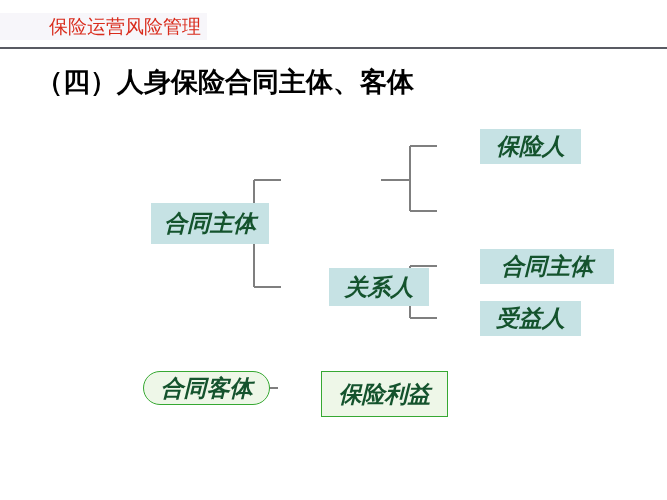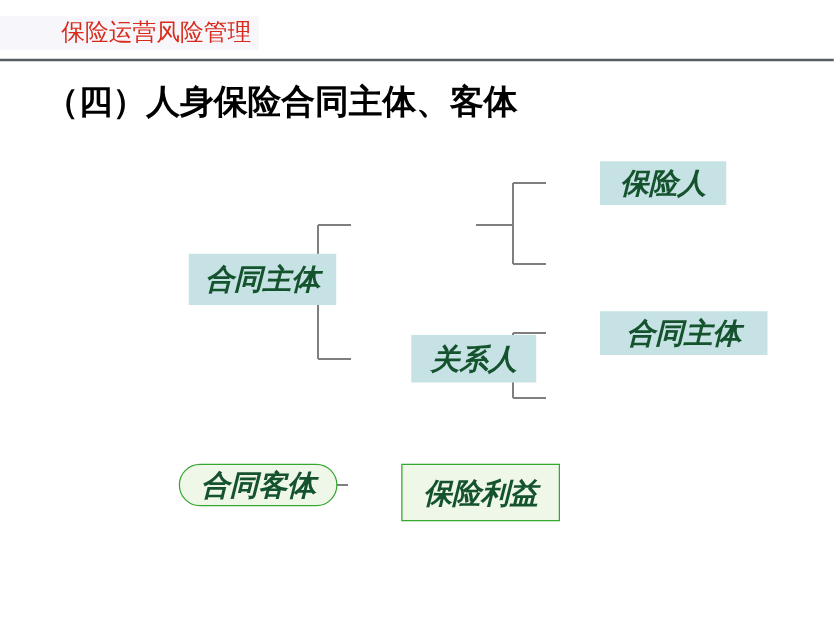--- a/index.html
+++ b/index.html
@@ -158,18 +158,19 @@
   <div class="node node-blue n-hetongzhuti">合同主体</div>
 
 
   <div class="node node-blue n-guanxiren">关系人</div>
 
   <div class="node node-blue n-baoxianren">保险人</div>
 
 
   <div class="node node-blue n-beibaoxianren">合同主体</div>
 
+  <div class="node node-blue n-shouyiren">受益人</div>
 
   <div class="node node-green n-hetongketi">合同客体</div>
 
   <div class="node node-green n-baoxianliyi">保险利益</div>
 
 </div>
 
 </body></html>

